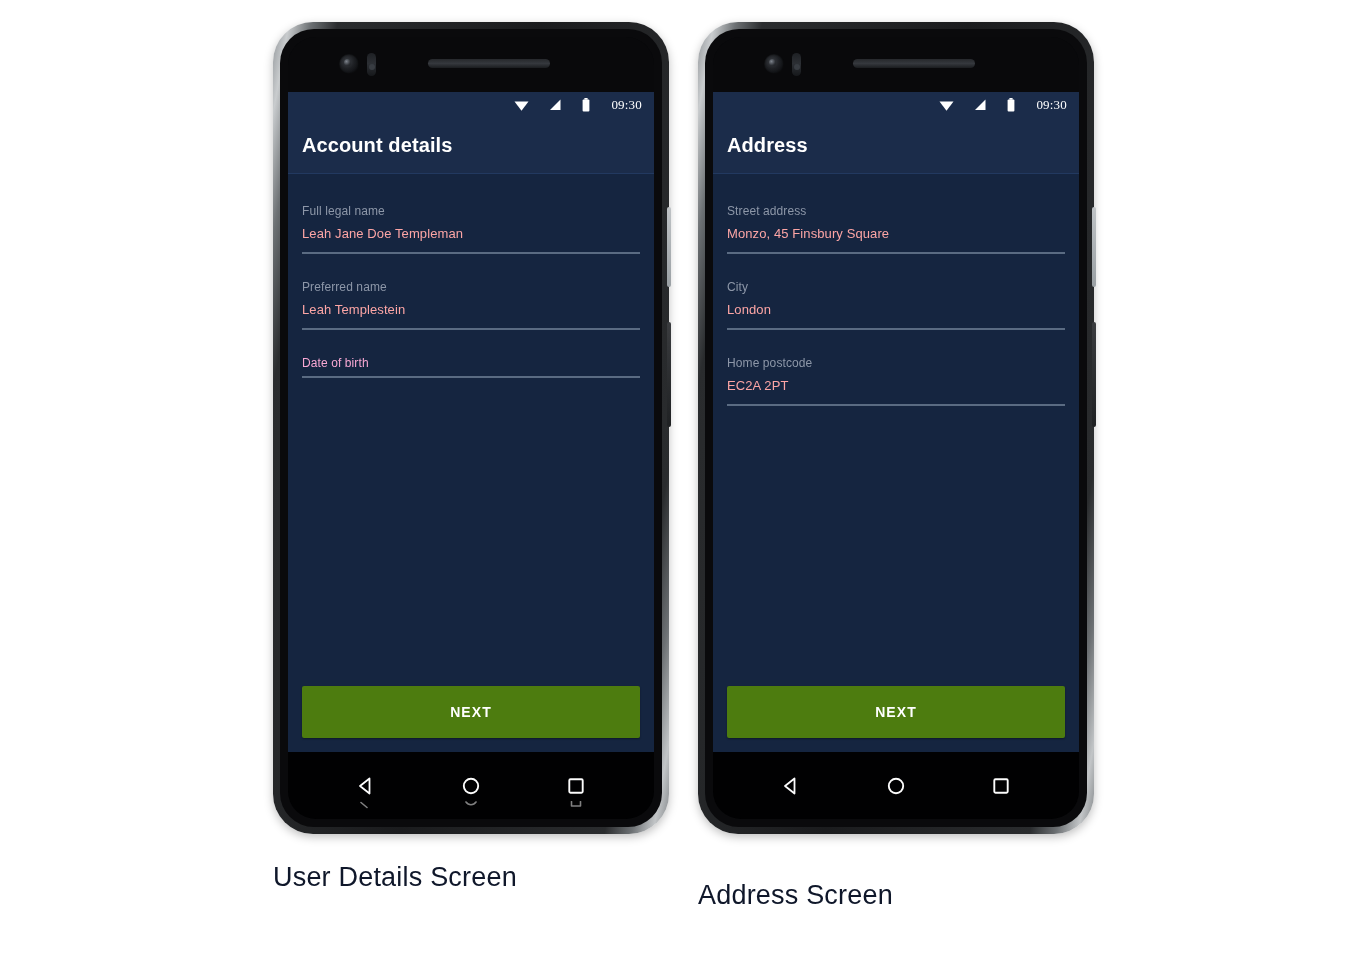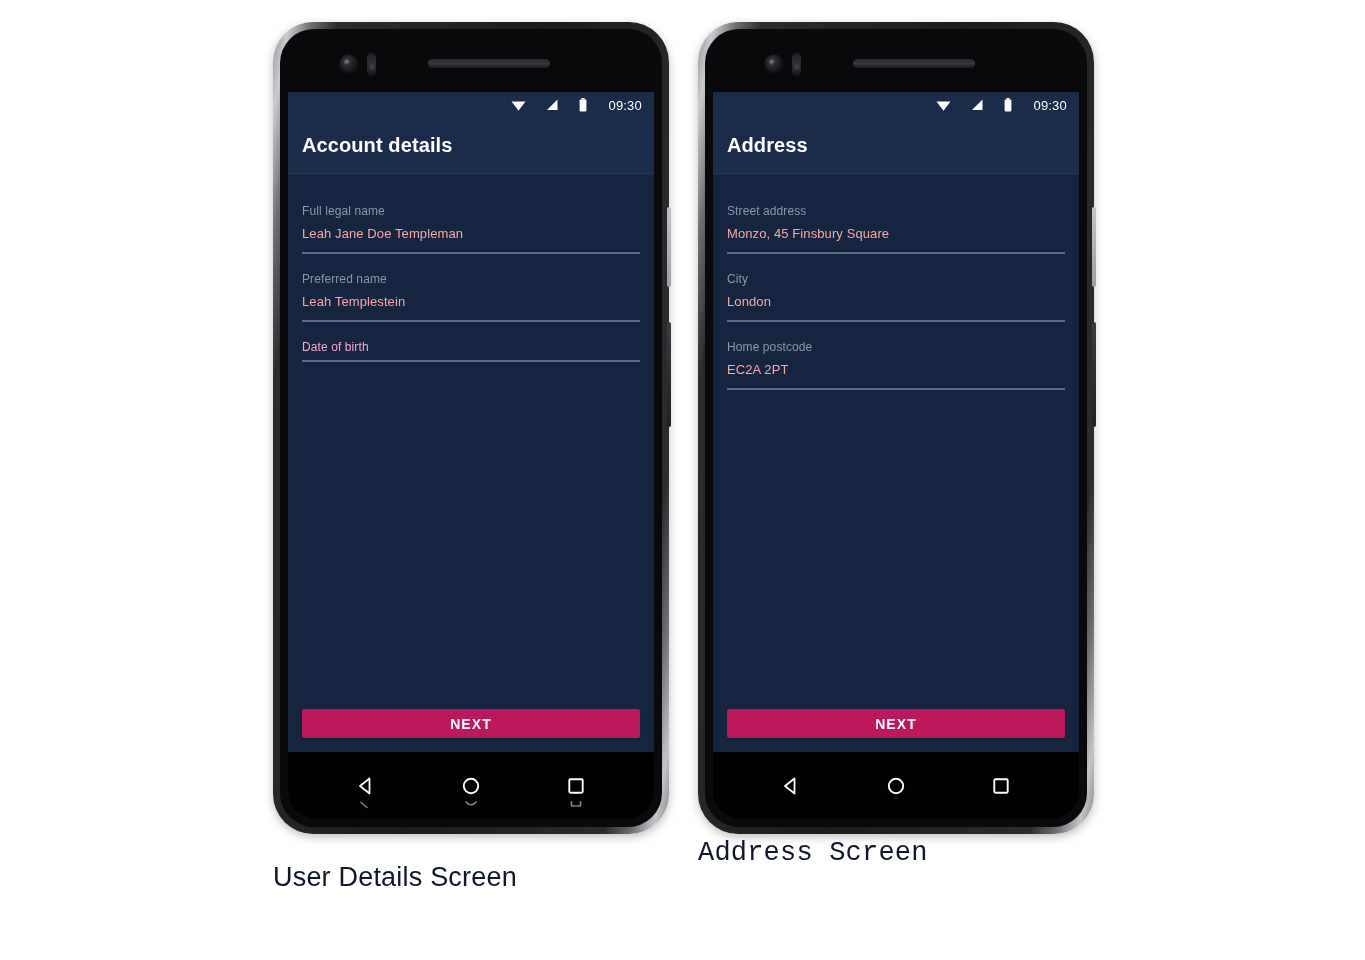--- a/index.html
+++ b/index.html
@@ -107,20 +107,21 @@
 
   
   .status-bar {
     height: 26px;
     background: #1b2c4a;
     display: flex;
     align-items: center;
     justify-content: flex-end;
     padding-right: 12px;
     gap: 20px;
+    font-family: Liberation Serif, serif;
   }
   .sb-icon { display: block; }
   .sb-time {
     color: #ffffff;
     font-size: 13px;
     letter-spacing: 0.2px;
     margin-left: 1px;
   }
 
   
@@ -138,21 +139,21 @@
     font-size: 20px;
     font-weight: bold;
     letter-spacing: 0.1px;
   }
 
   
   .form-area {
     padding: 28px 14px 0 14px;
   }
   .field {
-    margin-bottom: 16px;
+    margin-bottom: 24px;
     padding-bottom: 4px;
     border-bottom: 2px solid #5a6b82;
   }
   .field-label {
     font-size: 12px;
     color: #8d97a8;
     line-height: 18px;
     letter-spacing: 0.1px;
   }
   .field.active .field-label { color: #f9a8d4; }
@@ -176,22 +177,22 @@
 
   
   .next-wrap {
     position: absolute;
     left: 14px;
     right: 14px;
     bottom: 14px;
   }
   .next-btn {
     width: 100%;
-    height: 29px;
-    background: #be185d;
+    height: 52px;
+    background: #4d7c0f;
     border: none;
     border-radius: 2px;
     color: #ffffff;
     font-size: 14px;
     font-weight: bold;
     letter-spacing: 1.1px;
     font-family: "Liberation Sans", sans-serif;
     cursor: pointer;
     box-shadow: 0 1px 2px rgba(0,0,0,0.35);
   }
@@ -427,13 +428,13 @@
           <svg width="22" height="22" viewBox="0 0 22 22">
             <rect x="4.3" y="4.3" width="13.4" height="13.4" rx="1.2" fill="none" stroke="#fcfcfc" stroke-width="1.9"></rect>
           </svg>
         </div>
       </div>
 
     </div>
   </div>
 </div>
 
-<div class="caption" style="left:698px; top:838px; width:396px;font-family:Liberation Mono, monospace;">Address Screen</div>
+<div class="caption" style="left:698px; top:880px; width:396px;">Address Screen</div>
 
 </body></html>

